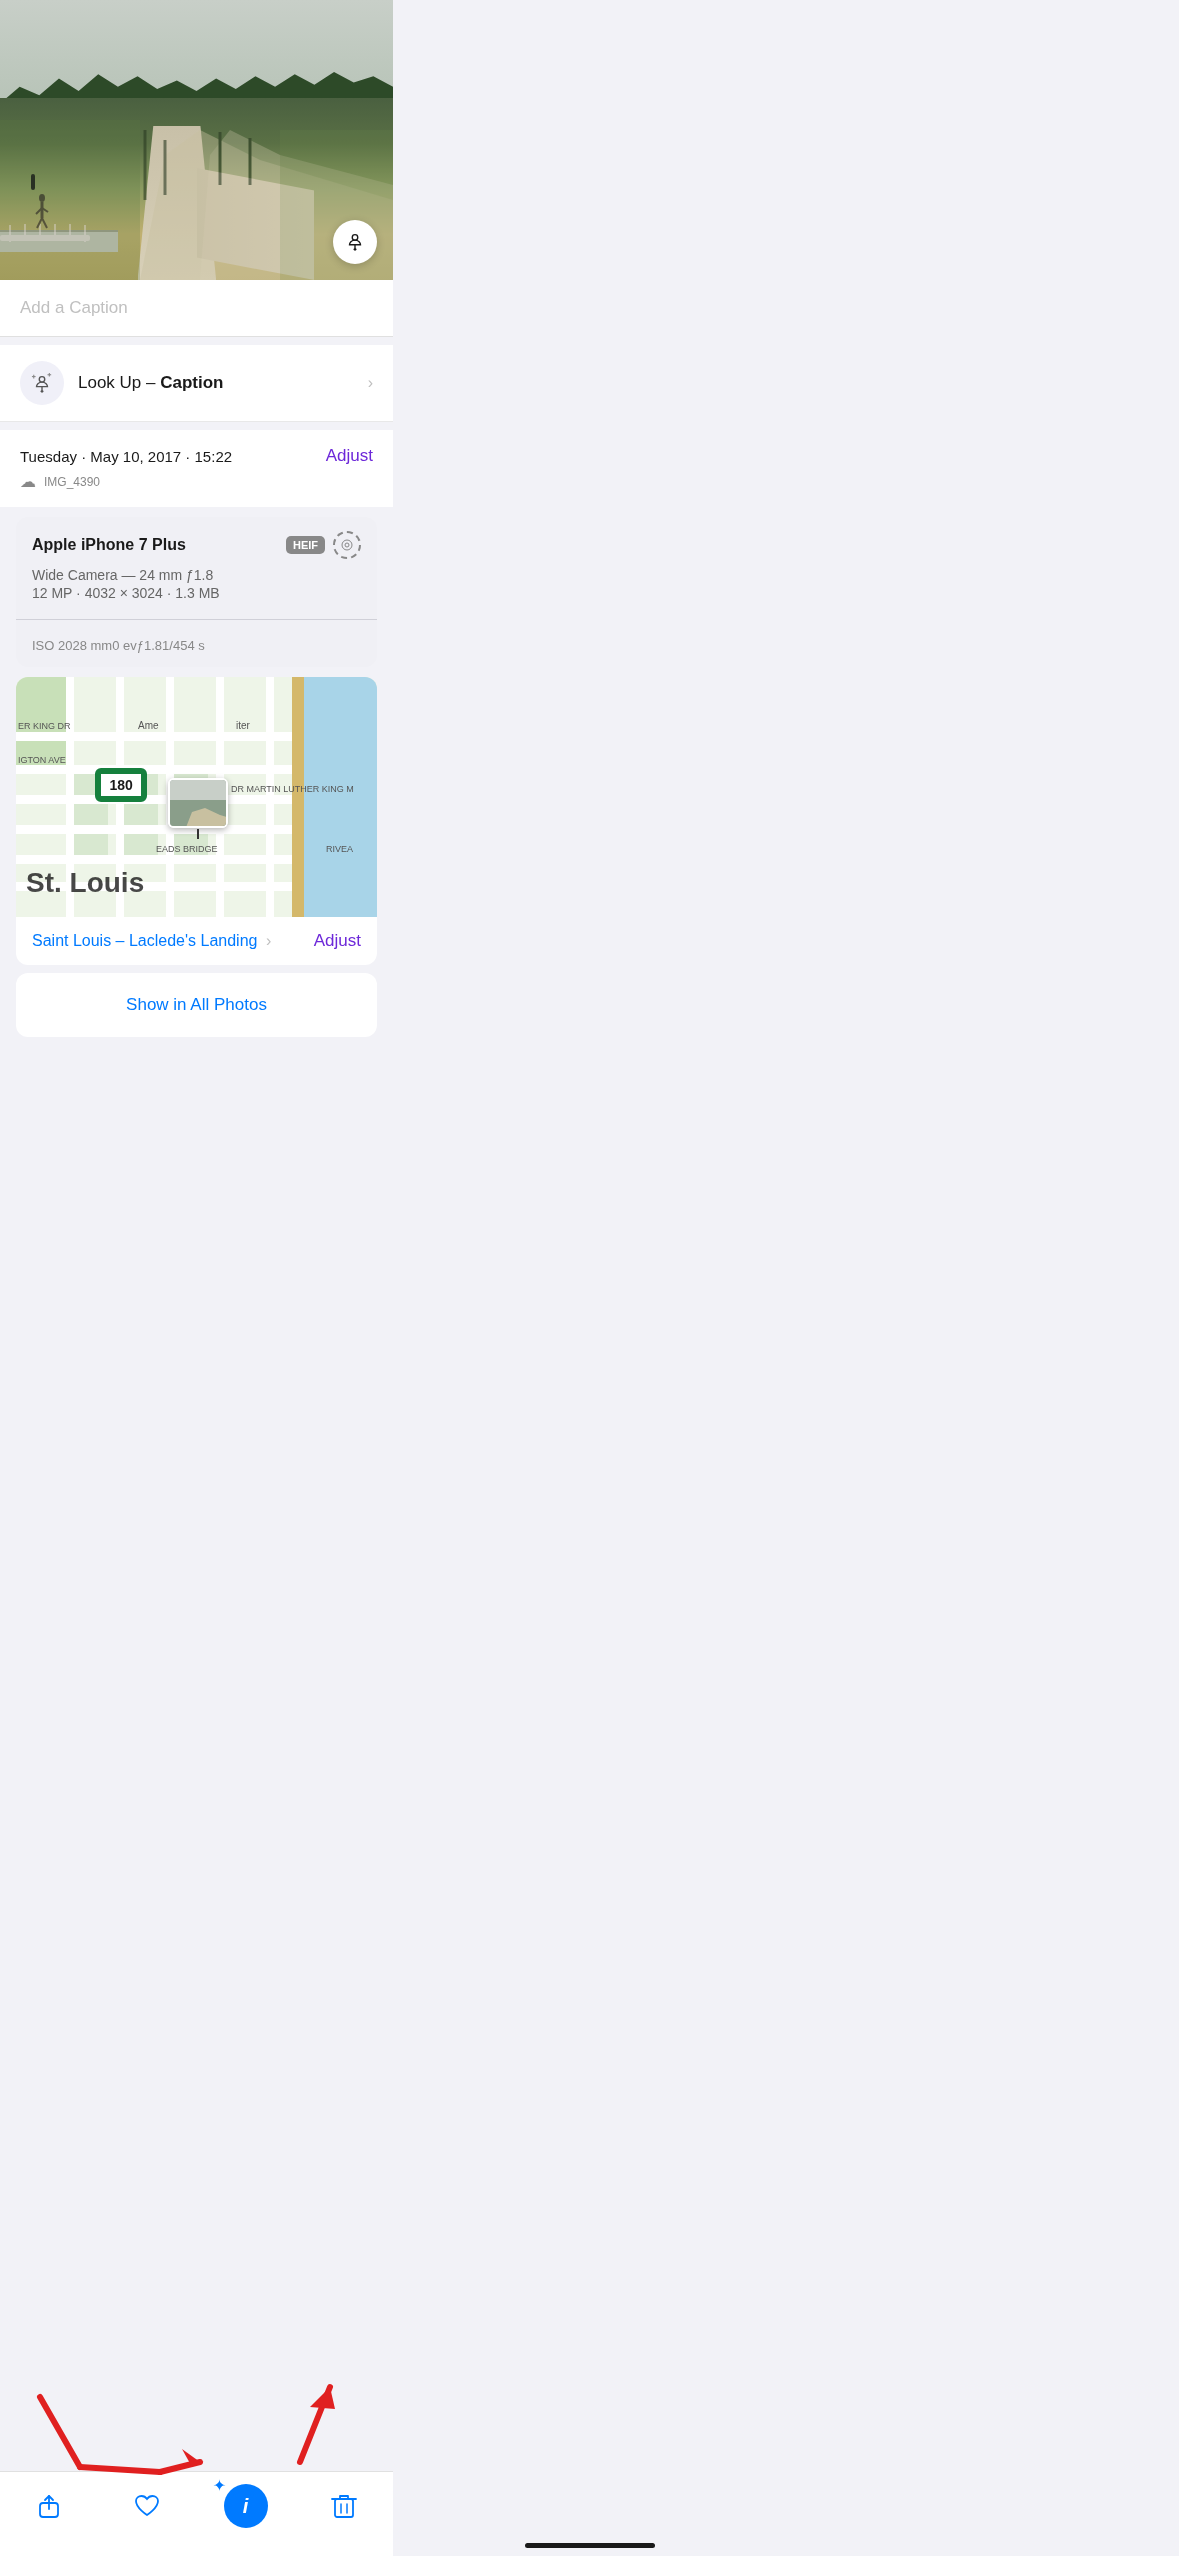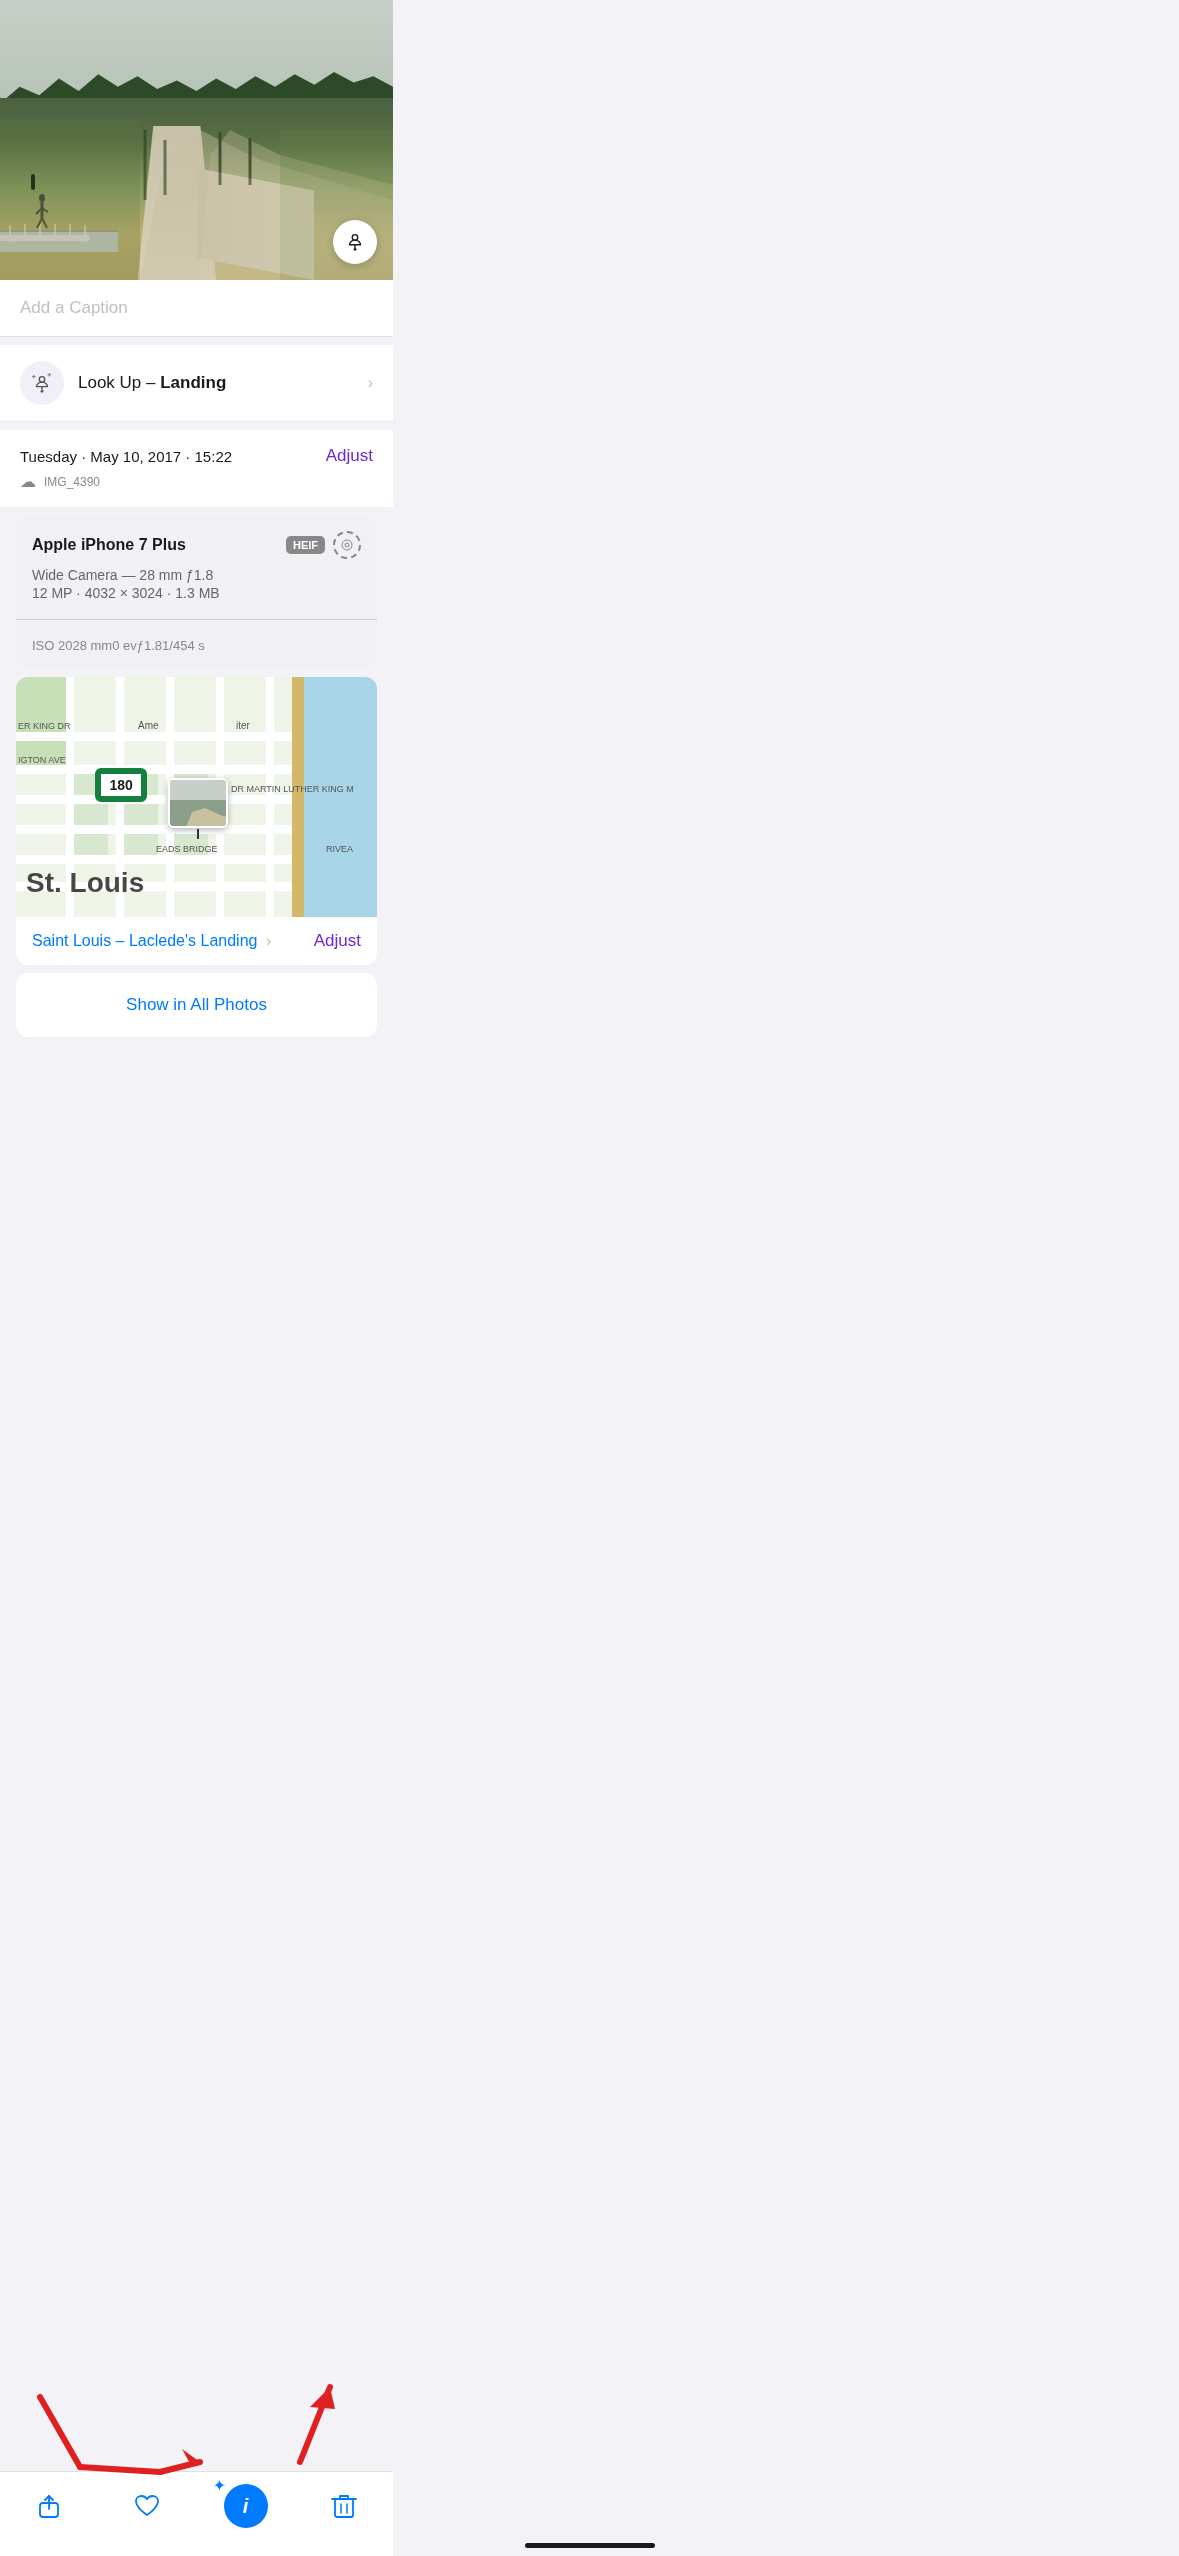--- a/index.html
+++ b/index.html
@@ -347,21 +347,21 @@
       <circle cx="12" cy="21" r="1.5" fill="#555"></circle>
       <path d="M12 16 L12 19.5" stroke="#555" stroke-width="1.5"></path>
 
       <line x1="3" y1="3" x2="3" y2="7" stroke="#888" stroke-width="1.2"></line>
       <line x1="1" y1="5" x2="5" y2="5" stroke="#888" stroke-width="1.2"></line>
       <line x1="20" y1="1" x2="20" y2="5" stroke="#888" stroke-width="1.2"></line>
       <line x1="18" y1="3" x2="22" y2="3" stroke="#888" stroke-width="1.2"></line>
     </svg>
   </div>
   <span class="lookup-text">
-    <span>Look Up – </span><strong>Landing</strong>
+    <span>Look Up – </span><strong>Caption</strong>
   </span>
   <span class="lookup-chevron">›</span>
 </div>
 
 <div class="info-section">
   <div class="date-row">
     <span class="date-text">Tuesday · May 10, 2017 · 15:22</span>
     <span class="adjust-btn">Adjust</span>
   </div>
   <div class="filename-row">
@@ -377,21 +377,21 @@
       <span class="heif-badge">HEIF</span>
       <div class="lens-badge">
         <svg width="14" height="14" viewBox="0 0 14 14">
             <circle cx="7" cy="7" r="5" stroke="#888" stroke-width="1" fill="none"></circle>
             <circle cx="7" cy="7" r="2" stroke="#888" stroke-width="1" fill="none"></circle>
           </svg>
       </div>
     </div>
   </div>
   <div class="camera-detail">
-    <div class="camera-spec">Wide Camera — 28 mm ƒ1.8</div>
+    <div class="camera-spec">Wide Camera — 24 mm ƒ1.8</div>
     <div class="camera-spec">12 MP  ·  4032 × 3024  ·  1.3 MB</div>
   </div>
   <div class="divider"></div>
   <div class="exif-row">
     <span class="exif-item">ISO 20</span>
     <span class="exif-item">28 mm</span>
     <span class="exif-item">0 ev</span>
     <span class="exif-item">ƒ1.8</span>
     <span class="exif-item">1/454 s</span>
   </div>

